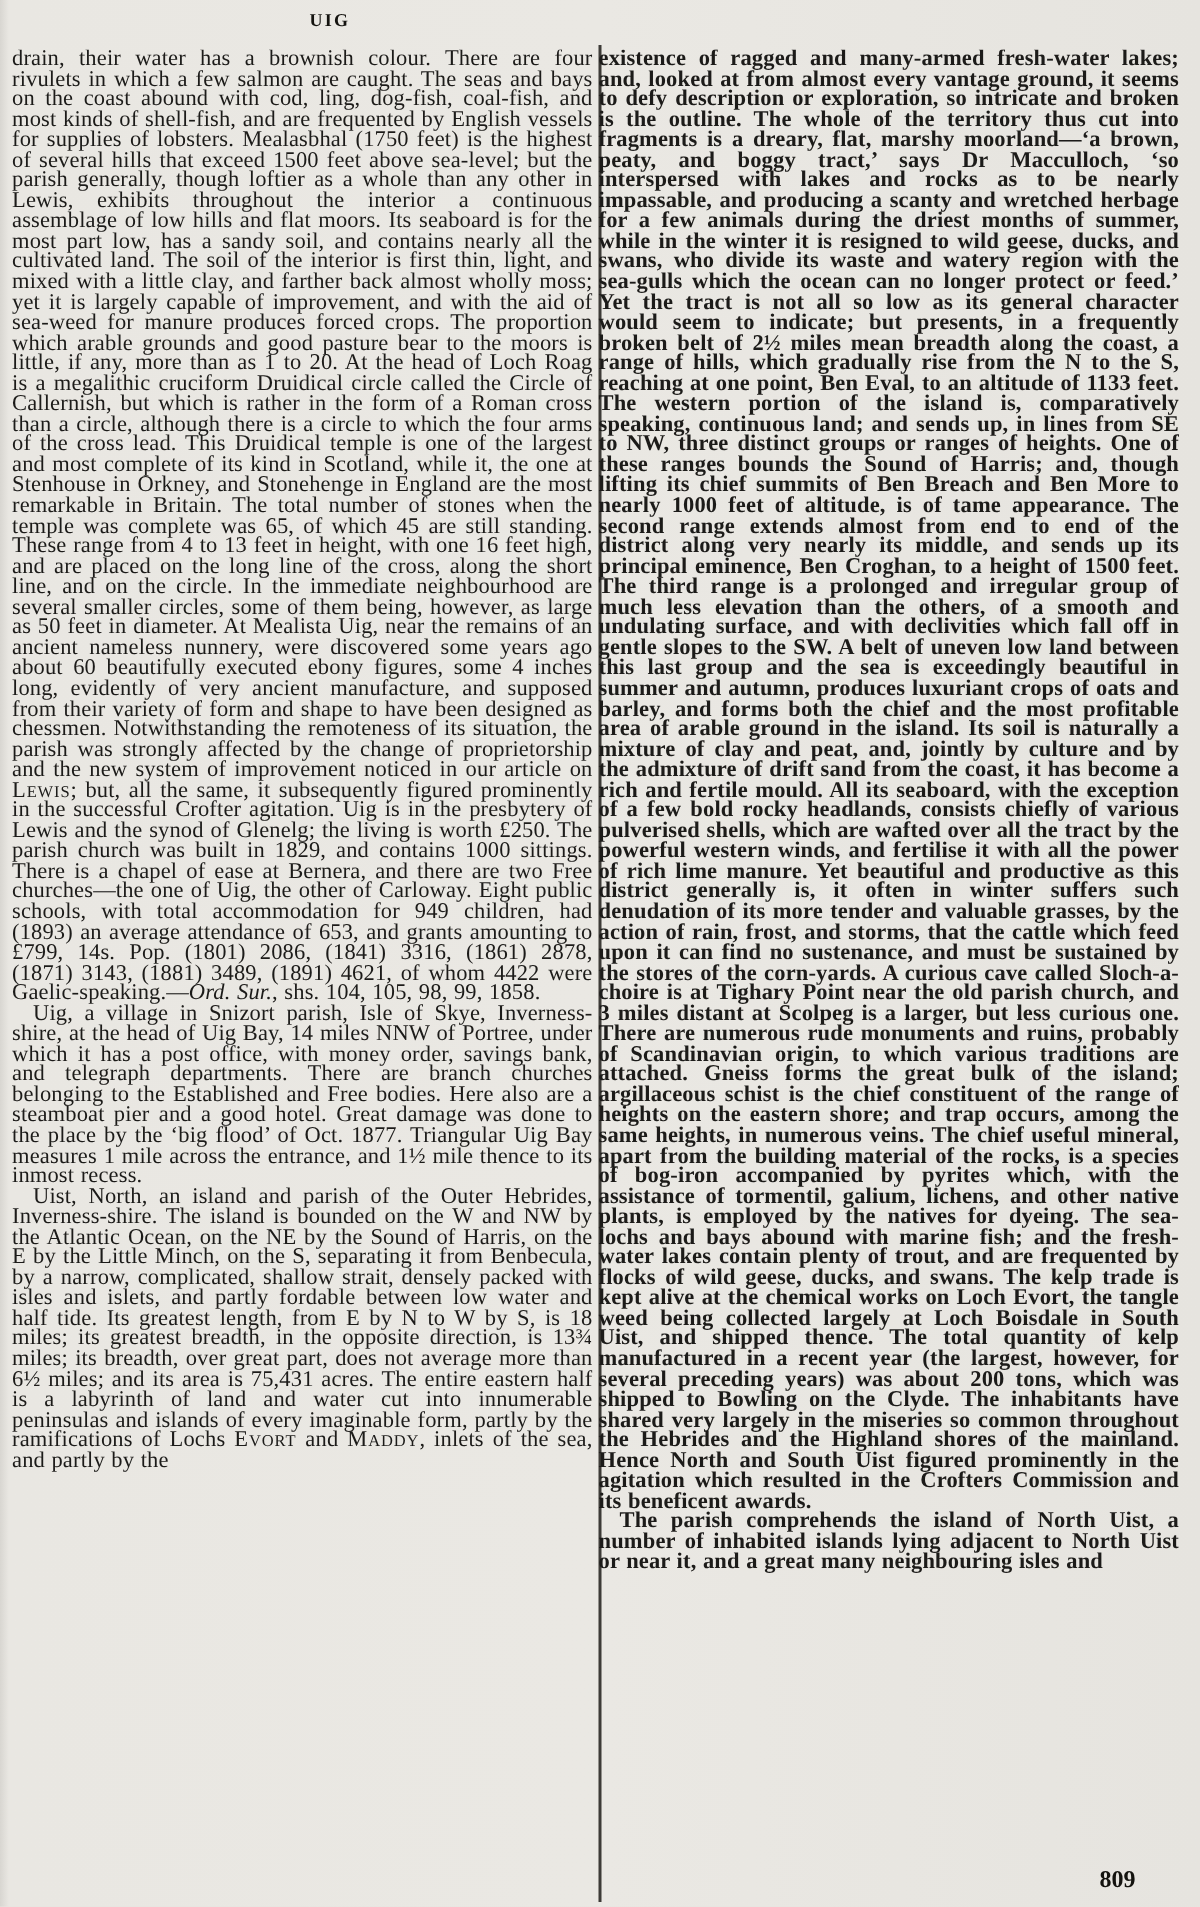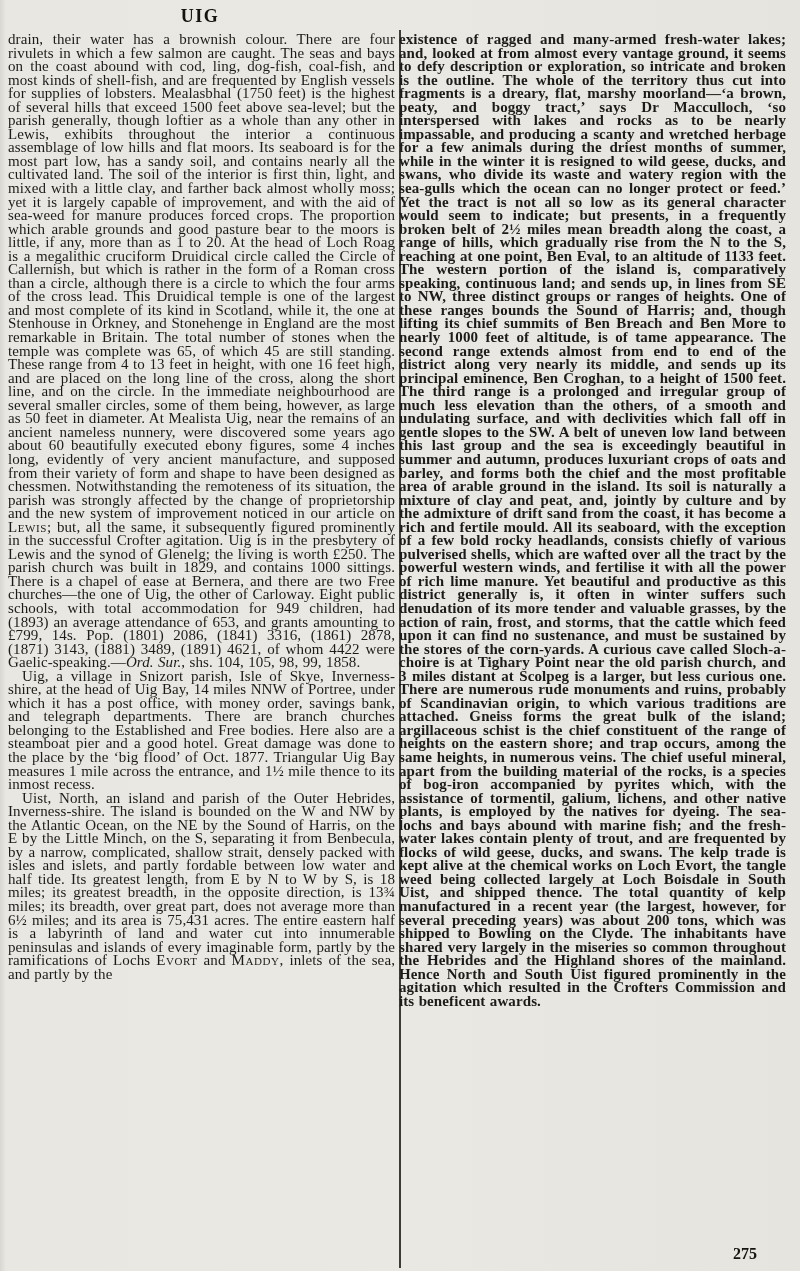--- a/index.html
+++ b/index.html
@@ -22,23 +22,24 @@
   }
   .running-heads {
     display: flex;
     padding-top: 6px;
     height: 24px;
   }
   .running-head {
     width: 50%;
     text-align: center;
     font-weight: bold;
-    font-size: 18px;
+    font-size: 12px;
     letter-spacing: 1.5px;
     color: #14130f;
+    padding-left: 20px;
   }
   .column {
     position: absolute;
     top: 33px;
     width: 387px;
     height: 1236px;
     overflow: hidden;
     text-align: justify;
     font-size: 15px;
     line-height: 13.55px;
@@ -81,17 +82,18 @@
   <div class="column-divider"></div>
 
   <div class="column column-left">
     <p><span>drain, their water has a brownish colour. There are four rivulets in which a few salmon are caught. The seas and bays on the coast abound with cod, ling, dog-fish, coal-fish, and most kinds of shell-fish, and are frequented by English vessels for supplies of lobsters. Mealasbhal (1750 feet) is the highest of several hills that exceed 1500 feet above sea-level; but the parish generally, though loftier as a whole than any other in Lewis, exhibits throughout the interior a continuous assemblage of low hills and flat moors. Its seaboard is for the most part low, has a sandy soil, and contains nearly all the cultivated land. The soil of the interior is first thin, light, and mixed with a little clay, and farther back almost wholly moss; yet it is largely capable of improvement, and with the aid of sea-weed for manure produces forced crops. The proportion which arable grounds and good pasture bear to the moors is little, if any, more than as 1 to 20. At the head of Loch Roag is a megalithic cruciform Druidical circle called the Circle of Callernish, but which is rather in the form of a Roman cross than a circle, although there is a circle to which the four arms of the cross lead. This Druidical temple is one of the largest and most complete of its kind in Scotland, while it, the one at Stenhouse in Orkney, and Stonehenge in England are the most remarkable in Britain. The total number of stones when the temple was complete was 65, of which 45 are still standing. These range from 4 to 13 feet in height, with one 16 feet high, and are placed on the long line of the cross, along the short line, and on the circle. In the immediate neighbourhood are several smaller circles, some of them being, however, as large as 50 feet in diameter. At Mealista Uig, near the remains of an ancient nameless nunnery, were discovered some years ago about 60 beautifully executed ebony figures, some 4 inches long, evidently of very ancient manufacture, and supposed from their variety of form and shape to have been designed as chessmen. Notwithstanding the remoteness of its situation, the parish was strongly affected by the change of proprietorship and the new system of improvement noticed in our article on </span><span class="run-smallcaps">Lewis</span><span>; but, all the same, it subsequently figured prominently in the successful Crofter agitation. Uig is in the presbytery of Lewis and the synod of Glenelg; the living is worth £250. The parish church was built in 1829, and contains 1000 sittings. There is a chapel of ease at Bernera, and there are two Free churches—the one of Uig, the other of Carloway. Eight public schools, with total accommodation for 949 children, had (1893) an average attendance of 653, and grants amounting to £799, 14s. Pop. (1801) 2086, (1841) 3316, (1861) 2878, (1871) 3143, (1881) 3489, (1891) 4621, of whom 4422 were Gaelic-speaking.—</span><span class="run-italic">Ord. Sur.</span><span>, shs. 104, 105, 98, 99, 1858.</span></p>
     <p class="indent"><span class="run-bold">Uig,</span><span> a village in Snizort parish, Isle of Skye, Inverness-shire, at the head of Uig Bay, 14 miles NNW of Portree, under which it has a post office, with money order, savings bank, and telegraph departments. There are branch churches belonging to the Established and Free bodies. Here also are a steamboat pier and a good hotel. Great damage was done to the place by the ‘big flood’ of Oct. 1877. Triangular Uig Bay measures 1 mile across the entrance, and 1½ mile thence to its inmost recess.</span></p>
     <p class="indent"><span class="run-bold">Uist, North,</span><span> an island and parish of the Outer Hebrides, Inverness-shire. The island is bounded on the W and NW by the Atlantic Ocean, on the NE by the Sound of Harris, on the E by the Little Minch, on the S, separating it from Benbecula, by a narrow, complicated, shallow strait, densely packed with isles and islets, and partly fordable between low water and half tide. Its greatest length, from E by N to W by S, is 18 miles; its greatest breadth, in the opposite direction, is 13¾ miles; its breadth, over great part, does not average more than 6½ miles; and its area is 75,431 acres. The entire eastern half is a labyrinth of land and water cut into innumerable peninsulas and islands of every imaginable form, partly by the ramifications of Lochs </span><span class="run-smallcaps">Evort</span><span> and </span><span class="run-smallcaps">Maddy</span><span>, inlets of the sea, and partly by the</span></p>
   </div>
 
   <div class="column column-right">
     <p><span>existence of ragged and many-armed fresh-water lakes; and, looked at from almost every vantage ground, it seems to defy description or exploration, so intricate and broken is the outline. The whole of the territory thus cut into fragments is a dreary, flat, marshy moorland—‘a brown, peaty, and boggy tract,’ says Dr Macculloch, ‘so interspersed with lakes and rocks as to be nearly impassable, and producing a scanty and wretched herbage for a few animals during the driest months of summer, while in the winter it is resigned to wild geese, ducks, and swans, who divide its waste and watery region with the sea-gulls which the ocean can no longer protect or feed.’ Yet the tract is not all so low as its general character would seem to indicate; but presents, in a frequently broken belt of 2½ miles mean breadth along the coast, a range of hills, which gradually rise from the N to the S, reaching at one point, Ben Eval, to an altitude of 1133 feet. The western portion of the island is, comparatively speaking, continuous land; and sends up, in lines from SE to NW, three distinct groups or ranges of heights. One of these ranges bounds the Sound of Harris; and, though lifting its chief summits of Ben Breach and Ben More to nearly 1000 feet of altitude, is of tame appearance. The second range extends almost from end to end of the district along very nearly its middle, and sends up its principal eminence, Ben Croghan, to a height of 1500 feet. The third range is a prolonged and irregular group of much less elevation than the others, of a smooth and undulating surface, and with declivities which fall off in gentle slopes to the SW. A belt of uneven low land between this last group and the sea is exceedingly beautiful in summer and autumn, produces luxuriant crops of oats and barley, and forms both the chief and the most profitable area of arable ground in the island. Its soil is naturally a mixture of clay and peat, and, jointly by culture and by the admixture of drift sand from the coast, it has become a rich and fertile mould. All its seaboard, with the exception of a few bold rocky headlands, consists chiefly of various pulverised shells, which are wafted over all the tract by the powerful western winds, and fertilise it with all the power of rich lime manure. Yet beautiful and productive as this district generally is, it often in winter suffers such denudation of its more tender and valuable grasses, by the action of rain, frost, and storms, that the cattle which feed upon it can find no sustenance, and must be sustained by the stores of the corn-yards. A curious cave called Sloch-a-choire is at Tighary Point near the old parish church, and 3 miles distant at Scolpeg is a larger, but less curious one. There are numerous rude monuments and ruins, probably of Scandinavian origin, to which various traditions are attached. Gneiss forms the great bulk of the island; argillaceous schist is the chief constituent of the range of heights on the eastern shore; and trap occurs, among the same heights, in numerous veins. The chief useful mineral, apart from the building material of the rocks, is a species of bog-iron accompanied by pyrites which, with the assistance of tormentil, galium, lichens, and other native plants, is employed by the natives for dyeing. The sea-lochs and bays abound with marine fish; and the fresh-water lakes contain plenty of trout, and are frequented by flocks of wild geese, ducks, and swans. The kelp trade is kept alive at the chemical works on Loch Evort, the tangle weed being collected largely at Loch Boisdale in South Uist, and shipped thence. The total quantity of kelp manufactured in a recent year (the largest, however, for several preceding years) was about 200 tons, which was shipped to Bowling on the Clyde. The inhabitants have shared very largely in the miseries so common throughout the Hebrides and the Highland shores of the mainland. Hence North and South Uist figured prominently in the agitation which resulted in the Crofters Commission and its beneficent awards.</span></p>
+    <p class="indent"><span>The parish comprehends the island of North Uist, a number of inhabited islands lying adjacent to North Uist or near it, and a great many neighbouring isles and</span></p>
   </div>
 
-  <div class="page-number">275</div>
+  <div class="page-number">809</div>
 
 </div>
 
 </body></html>

